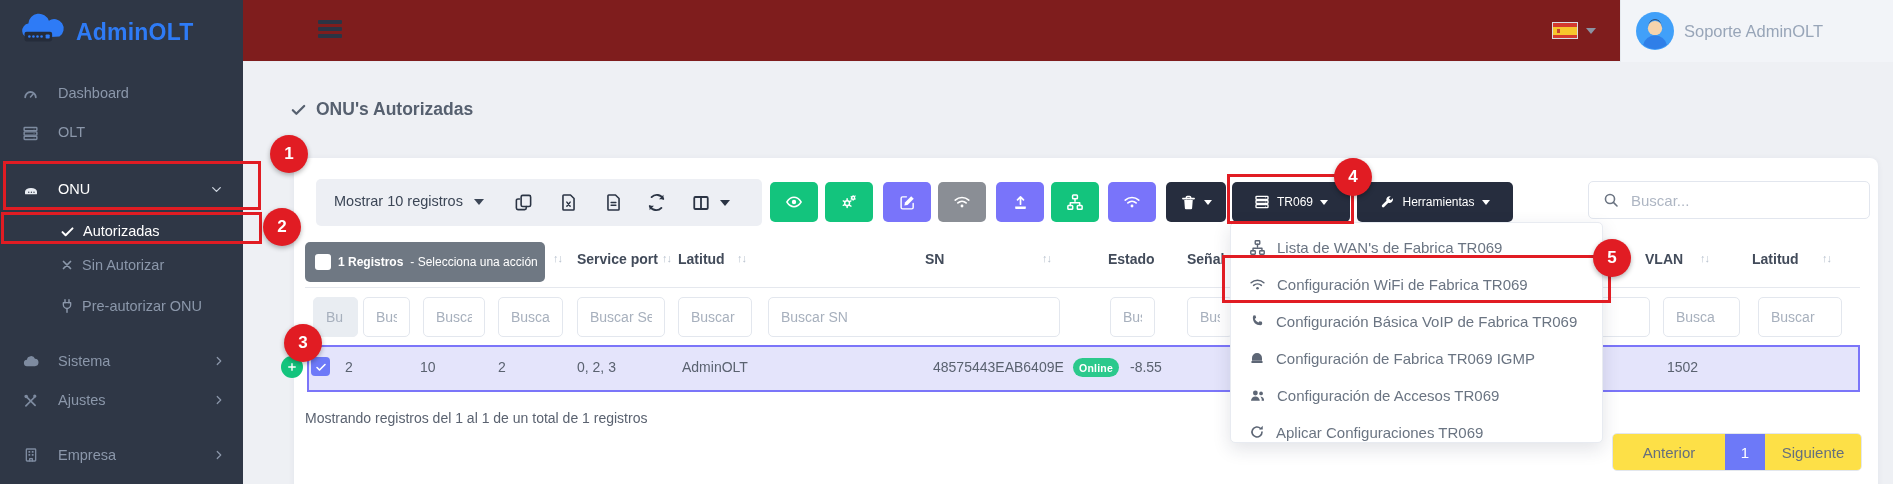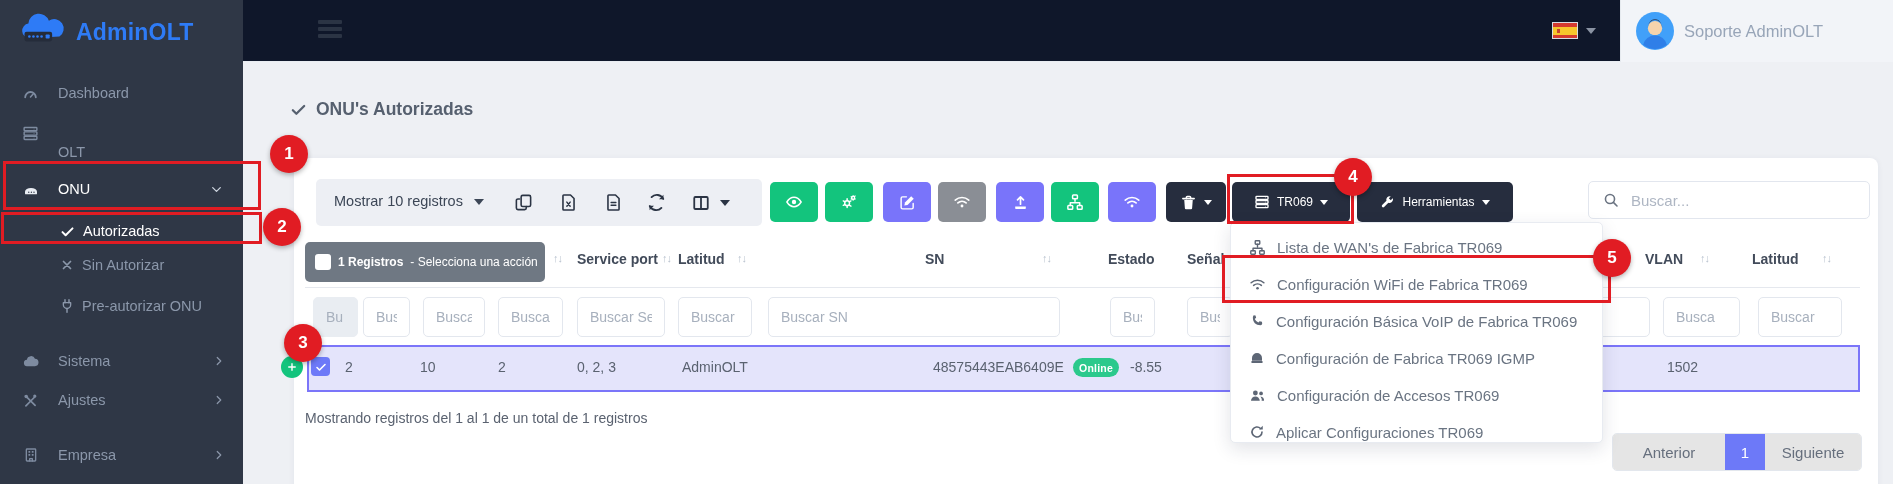--- a/index.html
+++ b/index.html
@@ -8,21 +8,21 @@
     font-family:"Liberation Sans","DejaVu Sans",sans-serif;background:#eef0f4;}
   .abs{position:absolute;}
   svg.ic{fill:none;stroke:currentColor;stroke-width:1.8;stroke-linecap:round;stroke-linejoin:round;display:block;}
   
   .sidebar{left:0;top:0;width:243px;height:484px;background:#2f3746;z-index:5;}
   .side-item{display:flex;align-items:center;color:#8b97aa;font-size:14.5px;width:243px;height:26px;cursor:pointer;}
   .side-item .lbl{white-space:nowrap;}
   .side-item.active{color:#ffffff;}
   .brand-txt{font-size:23px;font-weight:bold;color:#2e7bf6;letter-spacing:.2px;}
   
-  .topbar{left:243px;top:0;width:1650px;height:62px;background:#0f172a;border-bottom:1px solid #e9edf2;z-index:4;}
+  .topbar{left:243px;top:0;width:1650px;height:62px;background:#7f1d1d;border-bottom:1px solid #e9edf2;z-index:4;}
   .hamburger span{display:block;width:24px;height:3.6px;background:#2b3444;border-radius:1px;margin-bottom:3.6px;}
   .user-zone{position:absolute;left:1377px;top:0;width:273px;height:62px;background:#f2f4f8;border-left:1px solid #e6eaef;}
   .flagbox{position:absolute;left:1309px;top:22px;width:26px;height:17px;border:1px solid #d8dce2;overflow:hidden;}
   .flagbox .r{height:4.4px;background:#d43a2f;}
   .flagbox .y{height:7.8px;background:#f7c62c;position:relative;}
   .flagbox .y i{position:absolute;left:4px;top:2px;width:3px;height:4px;background:#c8442e;}
   
   .card{left:294px;top:158px;width:1584px;height:340px;background:#ffffff;border-radius:8px;
     box-shadow:0 1px 6px rgba(30,45,90,.06);z-index:6;}
   .gray-strip{left:316px;top:179px;width:446px;height:47px;background:#edeff4;border-radius:5px;z-index:8;}
@@ -51,21 +51,21 @@
   .row{left:307px;top:345px;width:1553px;height:47px;background:#e4e4fb;border:2px solid #7b75f9;z-index:7;cursor:pointer;}
   .cell{position:absolute;top:359px;font-size:14px;color:#5a6270;white-space:nowrap;z-index:8;}
   .badge{left:1073px;top:358px;width:46px;height:19px;background:#2bc98c;border-radius:10px;color:#fff;
     font-size:10.5px;font-weight:bold;display:flex;align-items:center;justify-content:center;z-index:8;letter-spacing:.2px;}
   .plus-btn{left:281px;top:356px;width:22px;height:22px;border-radius:50%;background:#13c47d;color:#fff;
     display:flex;align-items:center;justify-content:center;z-index:8;cursor:pointer;}
   .row-cb{left:311px;top:357px;width:19px;height:19px;border-radius:4px;background:#6d79f8;color:#fff;
     display:flex;align-items:center;justify-content:center;z-index:8;cursor:pointer;}
   .info{left:305px;top:410px;font-size:14px;color:#5a6270;z-index:7;}
   .pager{left:1612px;top:433px;height:38px;display:flex;border:1px solid #e3e7ed;border-radius:5px;overflow:hidden;z-index:7;background:#fff;}
-  .pager .pg{display:flex;align-items:center;justify-content:center;font-size:15px;color:#666f7d;cursor:pointer;background:#e5e5e5;}
+  .pager .pg{display:flex;align-items:center;justify-content:center;font-size:15px;color:#666f7d;cursor:pointer;background:#fde047;}
   .pager .pg.active{background:#6d79f8;color:#fff;}
   
   .menu{left:1230px;top:222px;width:373px;height:221px;background:#fff;border:1px solid #e8ebf1;border-radius:5px;
     box-shadow:0 6px 18px rgba(30,40,70,.13);z-index:50;}
   .menu-item{position:absolute;left:0;width:373px;height:36px;display:flex;align-items:center;gap:11px;
     padding:0 0 0 18px;font-size:15px;color:#6a7482;cursor:pointer;white-space:nowrap;}
   .menu-item .mi{color:#5d6675;flex:none;}
   
   .redbox{position:absolute;border:3px solid #e11c23;z-index:60;pointer-events:none;}
   .ann{position:absolute;width:38px;height:38px;border-radius:50%;background:#e11c23;color:#fff;font-weight:bold;
@@ -248,21 +248,21 @@
           </svg>
         </span>
       <span class="abs lbl" style="left:58px;top:4px;">Dashboard</span>
     </div>
     <div class="abs side-item" style="top:120px;">
       <span class="abs" style="left:22px;top:5px;color:#7e8ba0;">
           <svg class="ic" width="17" height="17">
             <use href="#i-server"></use>
           </svg>
         </span>
-      <span class="abs lbl" style="left:58px;top:4px;margin-top:20px;">OLT</span>
+      <span class="abs lbl" style="left:58px;top:4px;">OLT</span>
     </div>
     <div class="abs side-item active" style="top:177px;color:#fff;">
       <span class="abs" style="left:22px;top:4px;color:#e9edf3;">
           <svg class="ic" width="18" height="18">
             <use href="#i-router"></use>
           </svg>
         </span>
       <span class="abs lbl" style="left:58px;top:4px;">ONU</span>
       <span class="abs" style="left:210px;top:6px;color:#cdd4df;">
           <svg class="ic" width="13" height="13">

